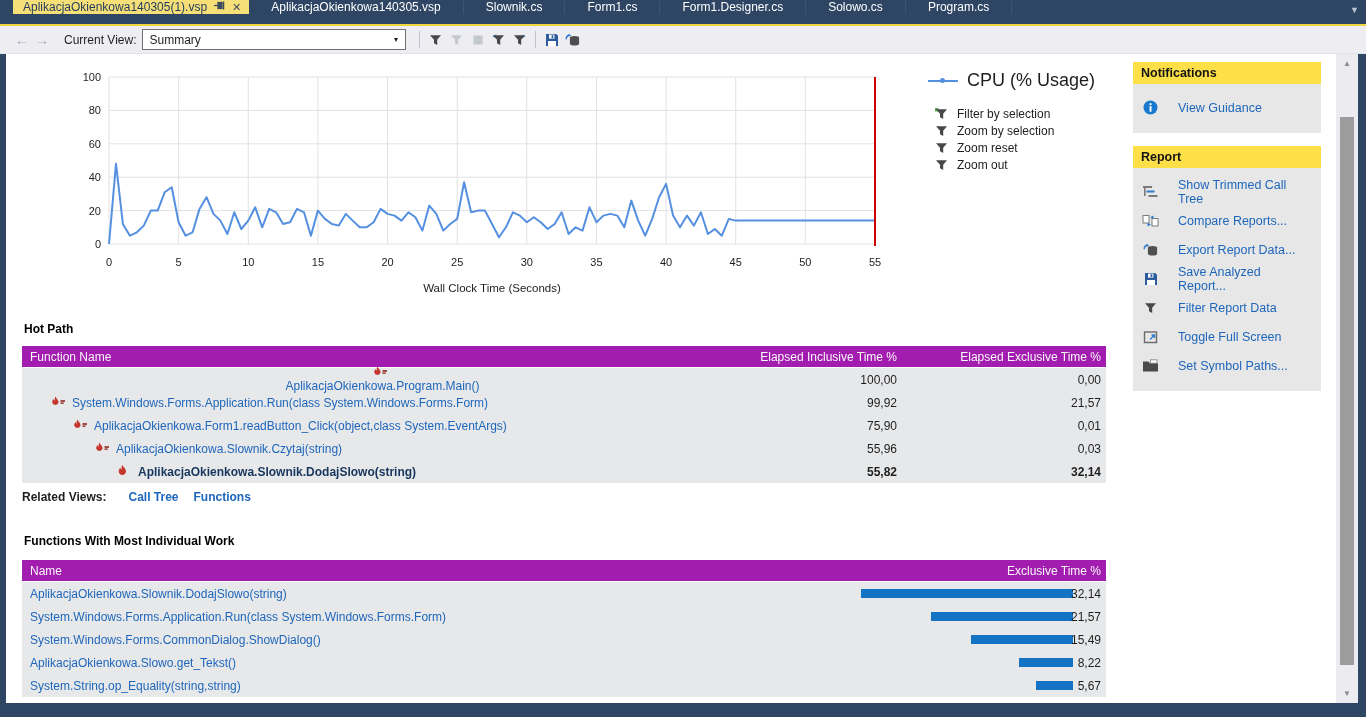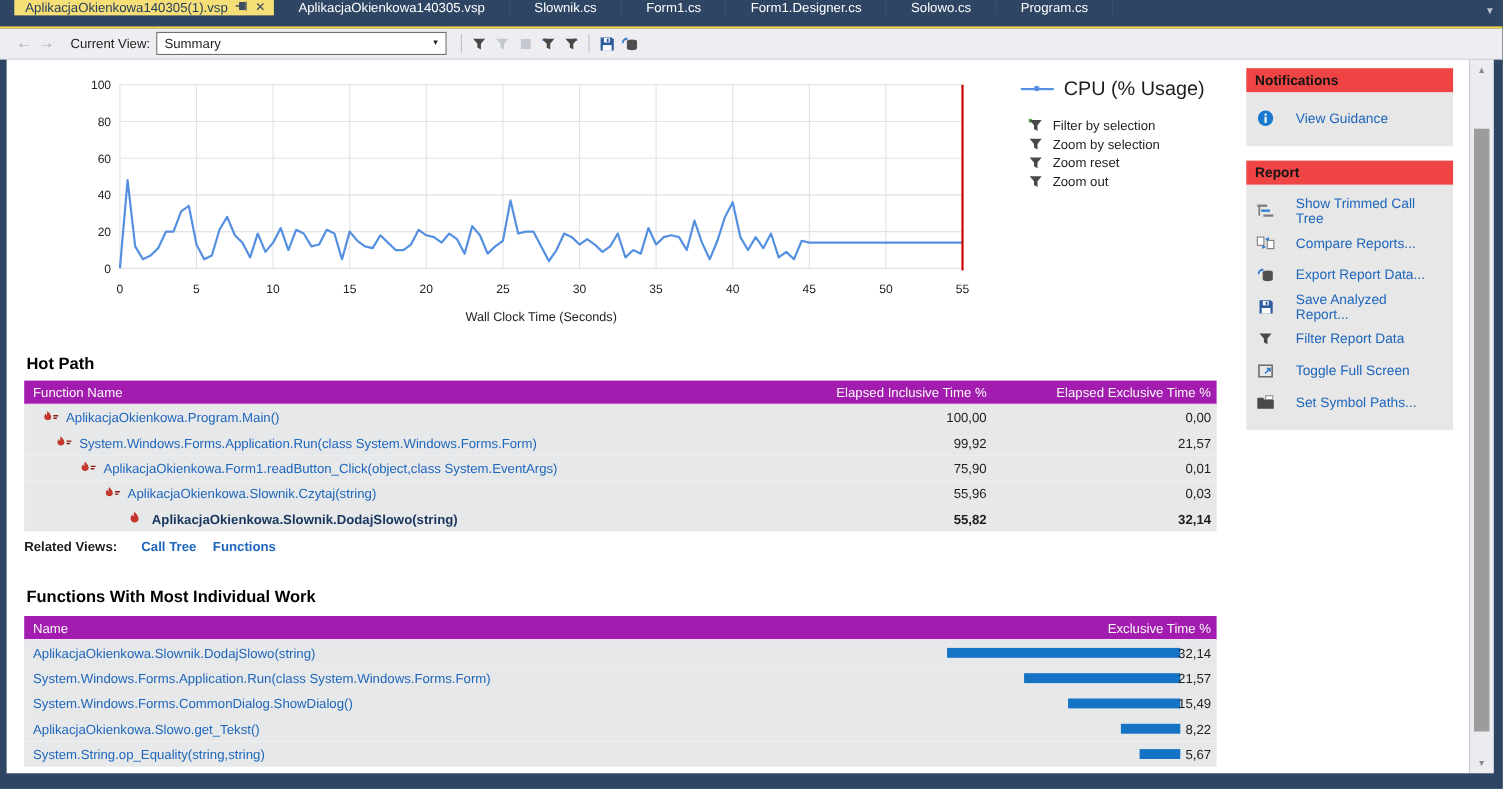--- a/index.html
+++ b/index.html
@@ -31,21 +31,21 @@
   #chart-svg { position:absolute; left:0; top:0; }
 
   .legend { position:absolute; left:922px; top:16px; display:flex; align-items:center; gap:9px; font-size:18px; color:#1E1E1E; }
   .legend-line { position:relative; width:30px; height:2px; background:#5590E0; }
   .legend-line::after { content:""; position:absolute; left:12px; top:-2px; width:5px; height:5px; border-radius:50%; background:#5590E0; }
 
   .chart-actions { position:absolute; left:928px; top:51px; list-style:none; margin:0; padding:0; }
   .chart-actions li { display:flex; align-items:center; gap:9px; height:17px; font-size:12px; color:#1E1E1E; cursor:pointer; }
   .chart-actions .ic { width:14px; display:flex; justify-content:center; }
 
-  .sec-title { position:absolute; font-weight:bold; font-size:15px; color:#000000; }
+  .sec-title { position:absolute; font-weight:bold; font-size:12px; color:#000000; }
   .hp-title { left:18px; top:268px; }
   .fn-title { left:18px; top:480px; }
 
   .vtable { position:absolute; left:16px; width:1084px; font-size:12px; }
   .hp-table { top:292px; }
   .fn-table { top:506px; }
   .thead { height:22px; background:#a21caf; color:#F8F8F8; display:flex; align-items:center; border-bottom:1px solid #FBFBFB; }
   .thead .c-name { flex:1; padding-left:8px; }
   .c-inc { width:160px; text-align:right; }
   .c-exc { width:209px; text-align:right; padding-right:5px; }
@@ -63,21 +63,21 @@
   .related .rv-link { color:#1E66BB; margin-right:15px; cursor:pointer; }
 
   .fn-row { position:relative; height:23px; background:#E7E8EA; display:flex; align-items:center; }
   .fn-name { padding-left:8px; color:#1E66BB; cursor:pointer; }
   .fn-bar { position:absolute; right:33px; top:7px; height:9px; background:#1473C5; }
   .fn-val { position:absolute; right:5px; color:#1E1E1E; }
 
   
   .panel { position:absolute; left:1127px; top:8px; width:188px; }
   .panel-box { margin-bottom:13px; }
-  .panel-head { height:22px; background:#ef4444; display:flex; align-items:center; padding-left:8px; font-weight:bold; font-size:12.5px; color:#141414; }
+  .panel-head { height:22px; background:#fde047; display:flex; align-items:center; padding-left:8px; font-weight:bold; font-size:12.5px; color:#141414; }
   .panel-body { background:#E7E7E7; padding:9px 0 11px; }
   .panel-item { display:flex; align-items:center; gap:19px; padding:0 9px; height:29px; font-size:12.5px; color:#1E66BB; cursor:pointer; }
   .panel-item .ic { width:17px; display:flex; justify-content:center; flex:none; }
 
   
   .scrollbar { position:absolute; left:1336px; top:54px; width:22px; height:649px; background:#ECECF0; }
   .sb-arrow { position:absolute; left:0; width:22px; height:13px; display:flex; align-items:center; justify-content:center; font-size:8px; color:#8A8A8A; line-height:1; cursor:pointer; }
   .sb-up { top:3px; }
   .sb-down { bottom:3px; }
   .sb-thumb { position:absolute; left:4px; top:63px; width:14px; height:548px; background:#9C9C9C; cursor:pointer; }
@@ -264,21 +264,21 @@
 
     <div class="sec-title hp-title">Hot Path</div>
     <div class="vtable hp-table">
       <div class="thead">
         <span class="c-name">Function Name</span>
         <span class="c-inc">Elapsed Inclusive Time %</span>
         <span class="c-exc">Elapsed Exclusive Time %</span>
       </div>
       <div id="hp-rows">
           <div class="trow">
-            <span class="hp-name" style="padding-left: 16px;">
+            <span class="hp-name" style="padding-left: 6px; flex-direction: column;">
               <span class="hp-icon">
                 <svg width="16" height="13" viewBox="0 0 16 13">
                   <path d="M5.4 0.4c.9 2.3 3.2 3.1 3.2 6.2a3.3 3.3 0 0 1-6.4 0c0-1.8.6-2.5 1.3-3.6.3.9.7 1.4 1.3 1.8-.2-1.8-.1-3 .6-4.4Z" fill="#C5372C"></path>
                   <path d="M10.5 5h4.5M10.5 7.2h3.2" stroke="#8B1A10" stroke-width="1.3"></path>
                 </svg>
               </span>
               <span>AplikacjaOkienkowa.Program.Main()</span>
             </span>
             <span class="hp-inc">100,00</span>
             <span class="hp-exc">0,00</span>

